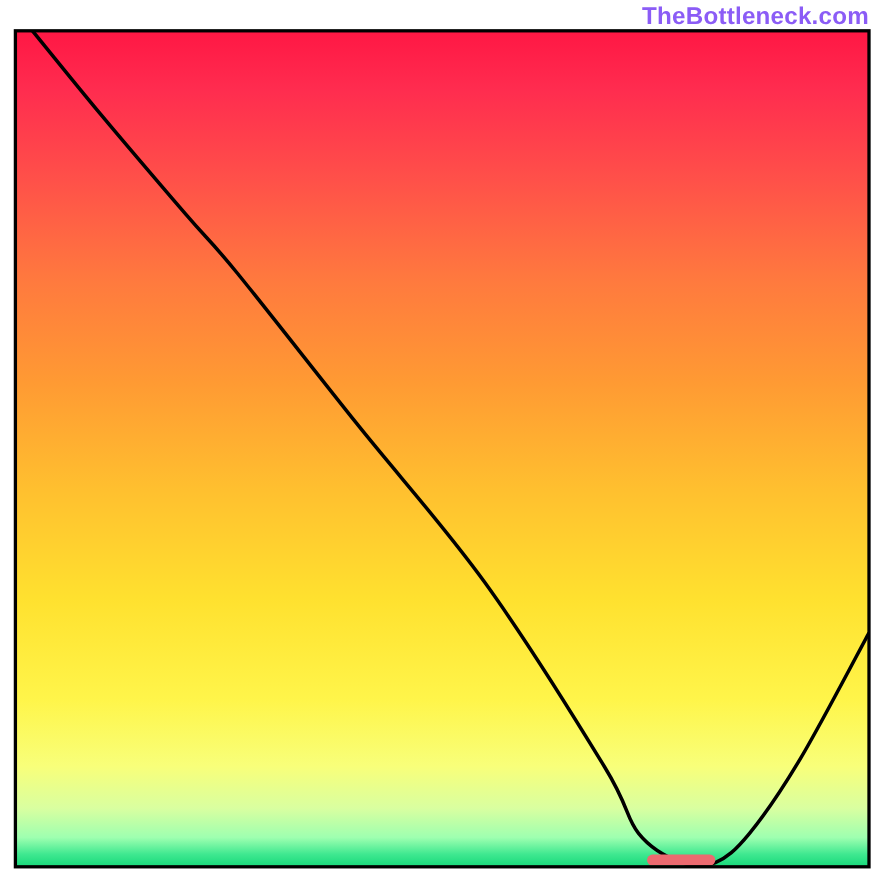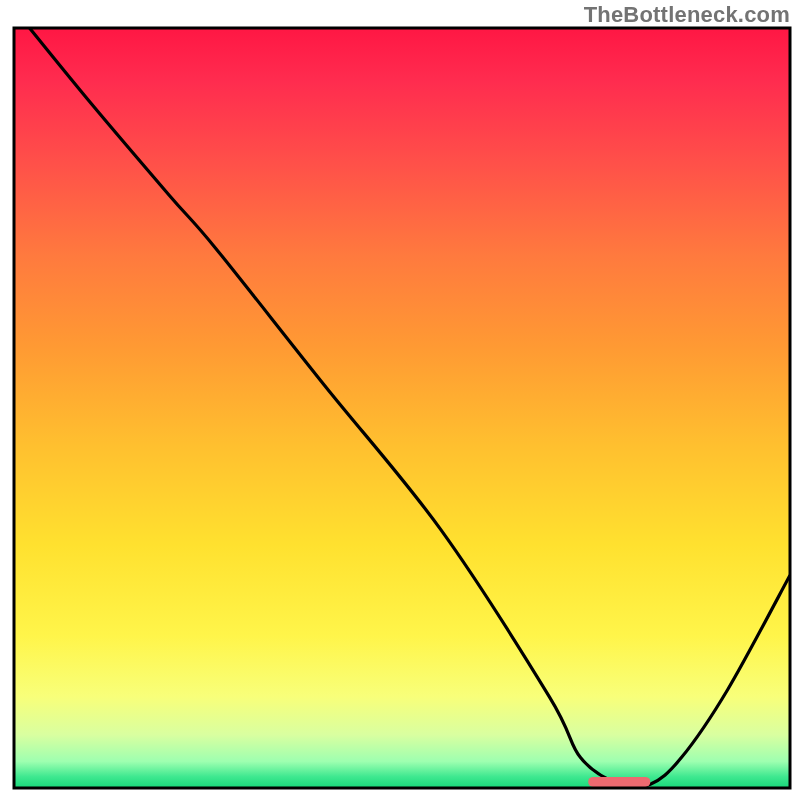--- a/index.html
+++ b/index.html
@@ -15,21 +15,21 @@
     width: 800px;
     height: 800px;
   }
   .watermark {
     position: absolute;
     top: 2px;
     right: 10px;
     font-family: Arial, Helvetica, sans-serif;
     font-size: 22px;
     font-weight: 600;
-    color: #737373;
+    color: #8b5cf6;
     letter-spacing: 0.2px;
   }
   svg { display: block; }
 </style>
 </head>
 <body>
 
 <div class="stage">
   <div class="watermark">TheBottleneck.com</div>
 

